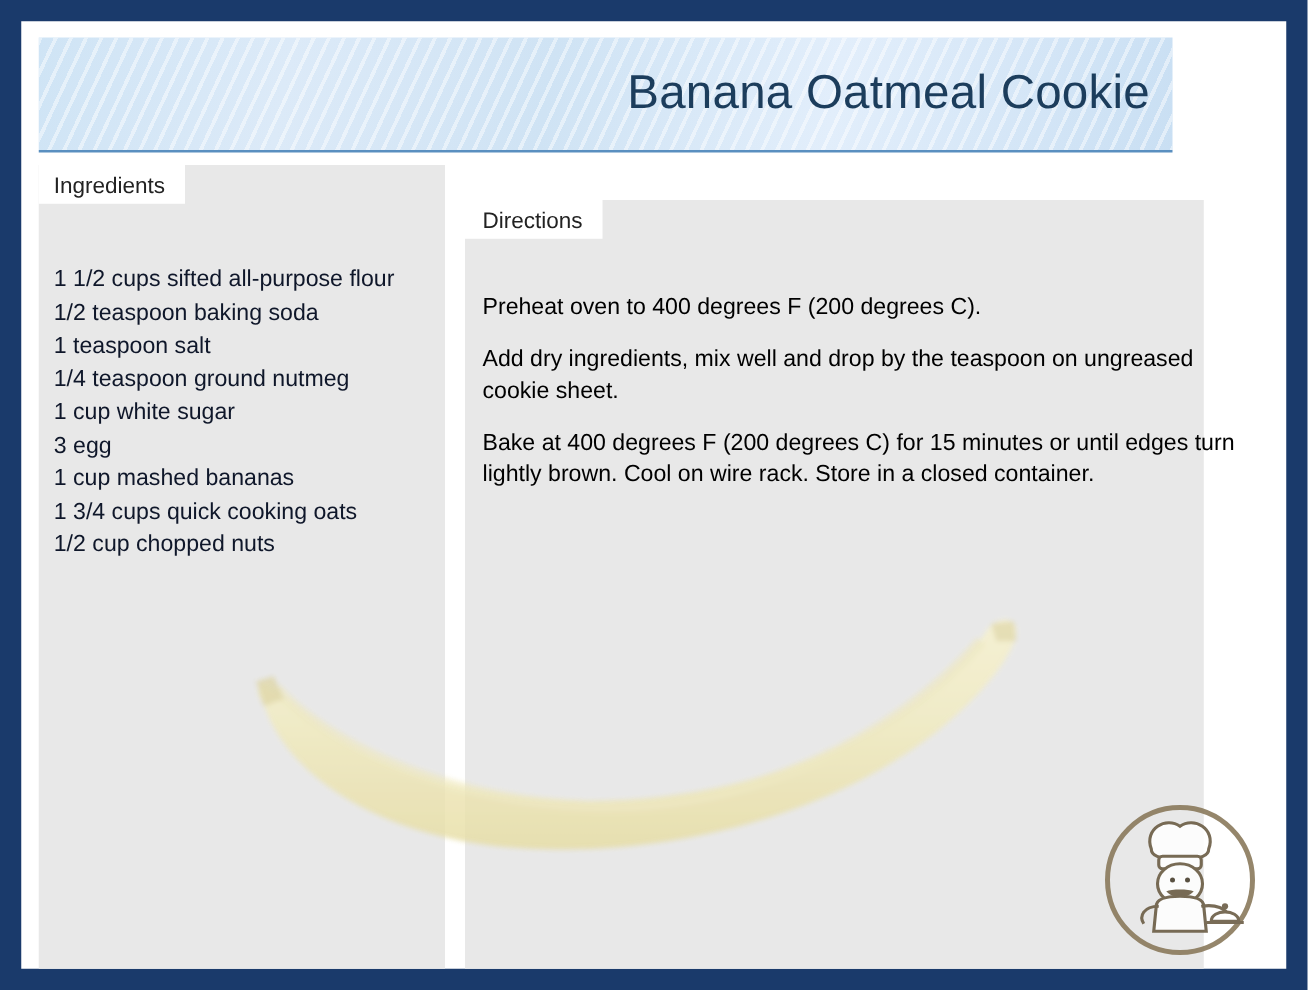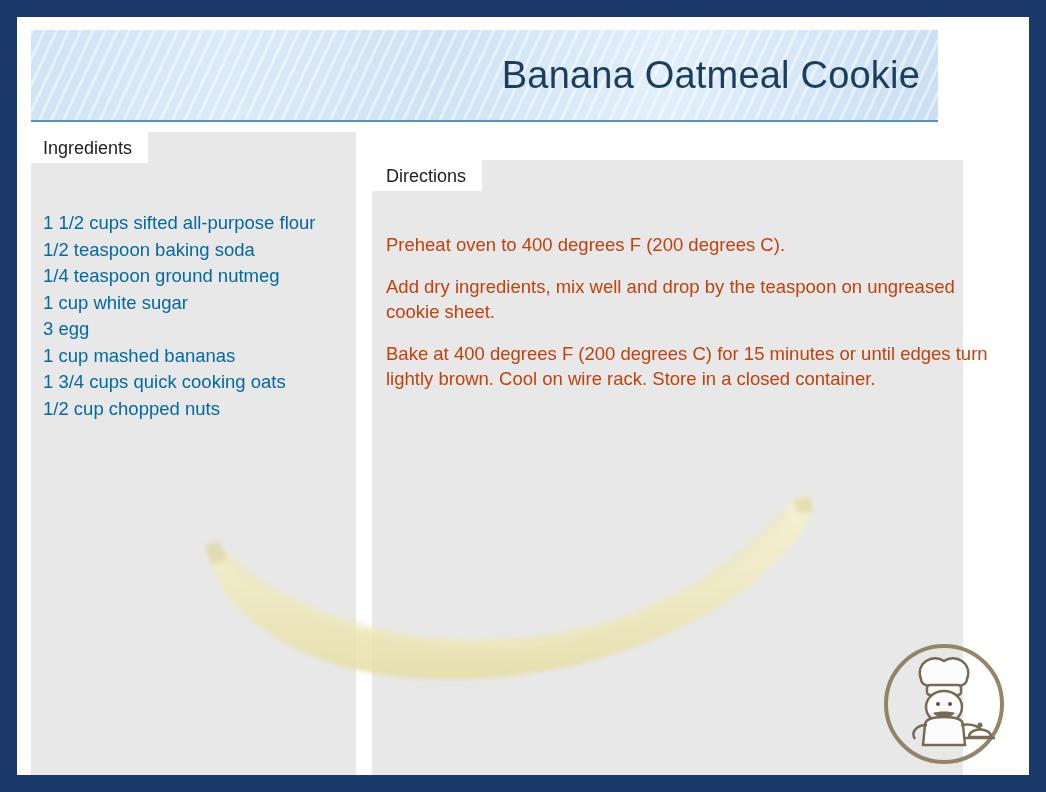--- a/index.html
+++ b/index.html
@@ -91,31 +91,31 @@
   .col-directions .section-head {
     padding-left: 14px;
   }
   .ingredients-list {
     position: absolute;
     left: 12px;
     top: 78px;
     width: 310px;
     font-size: 18.5px;
     line-height: 26.5px;
-    color: #0369a1;
+    color: #0f172a;
     white-space: nowrap;
   }
   .directions-body {
     position: absolute;
     left: 14px;
     top: 72px;
     width: 620px;
     font-size: 18.5px;
     line-height: 25px;
-    color: #c2410c;
+    color: #000000;
   }
   .directions-body p {
     margin: 0 0 17px 0;
   }
 
   
   .banana-wrap {
     position: absolute;
     left: 180px;
     top: 470px;
@@ -143,20 +143,21 @@
   <div class="header-banner">
     <div class="streaks"></div>
     <div class="recipe-title">Banana Oatmeal Cookie</div>
   </div>
 
   <div class="col-ingredients">
     <div class="section-head">Ingredients</div>
     <div class="ingredients-list">
       <div>1 1/2 cups sifted all-purpose flour</div>
       <div>1/2 teaspoon baking soda</div>
+      <div>1 teaspoon salt</div>
       <div>1/4 teaspoon ground nutmeg</div>
       <div>1 cup white sugar</div>
       <div>3 egg</div>
       <div>1 cup mashed bananas</div>
       <div>1 3/4 cups quick cooking oats</div>
       <div>1/2 cup chopped nuts</div>
     </div>
   </div>
 
   <div class="col-directions">

